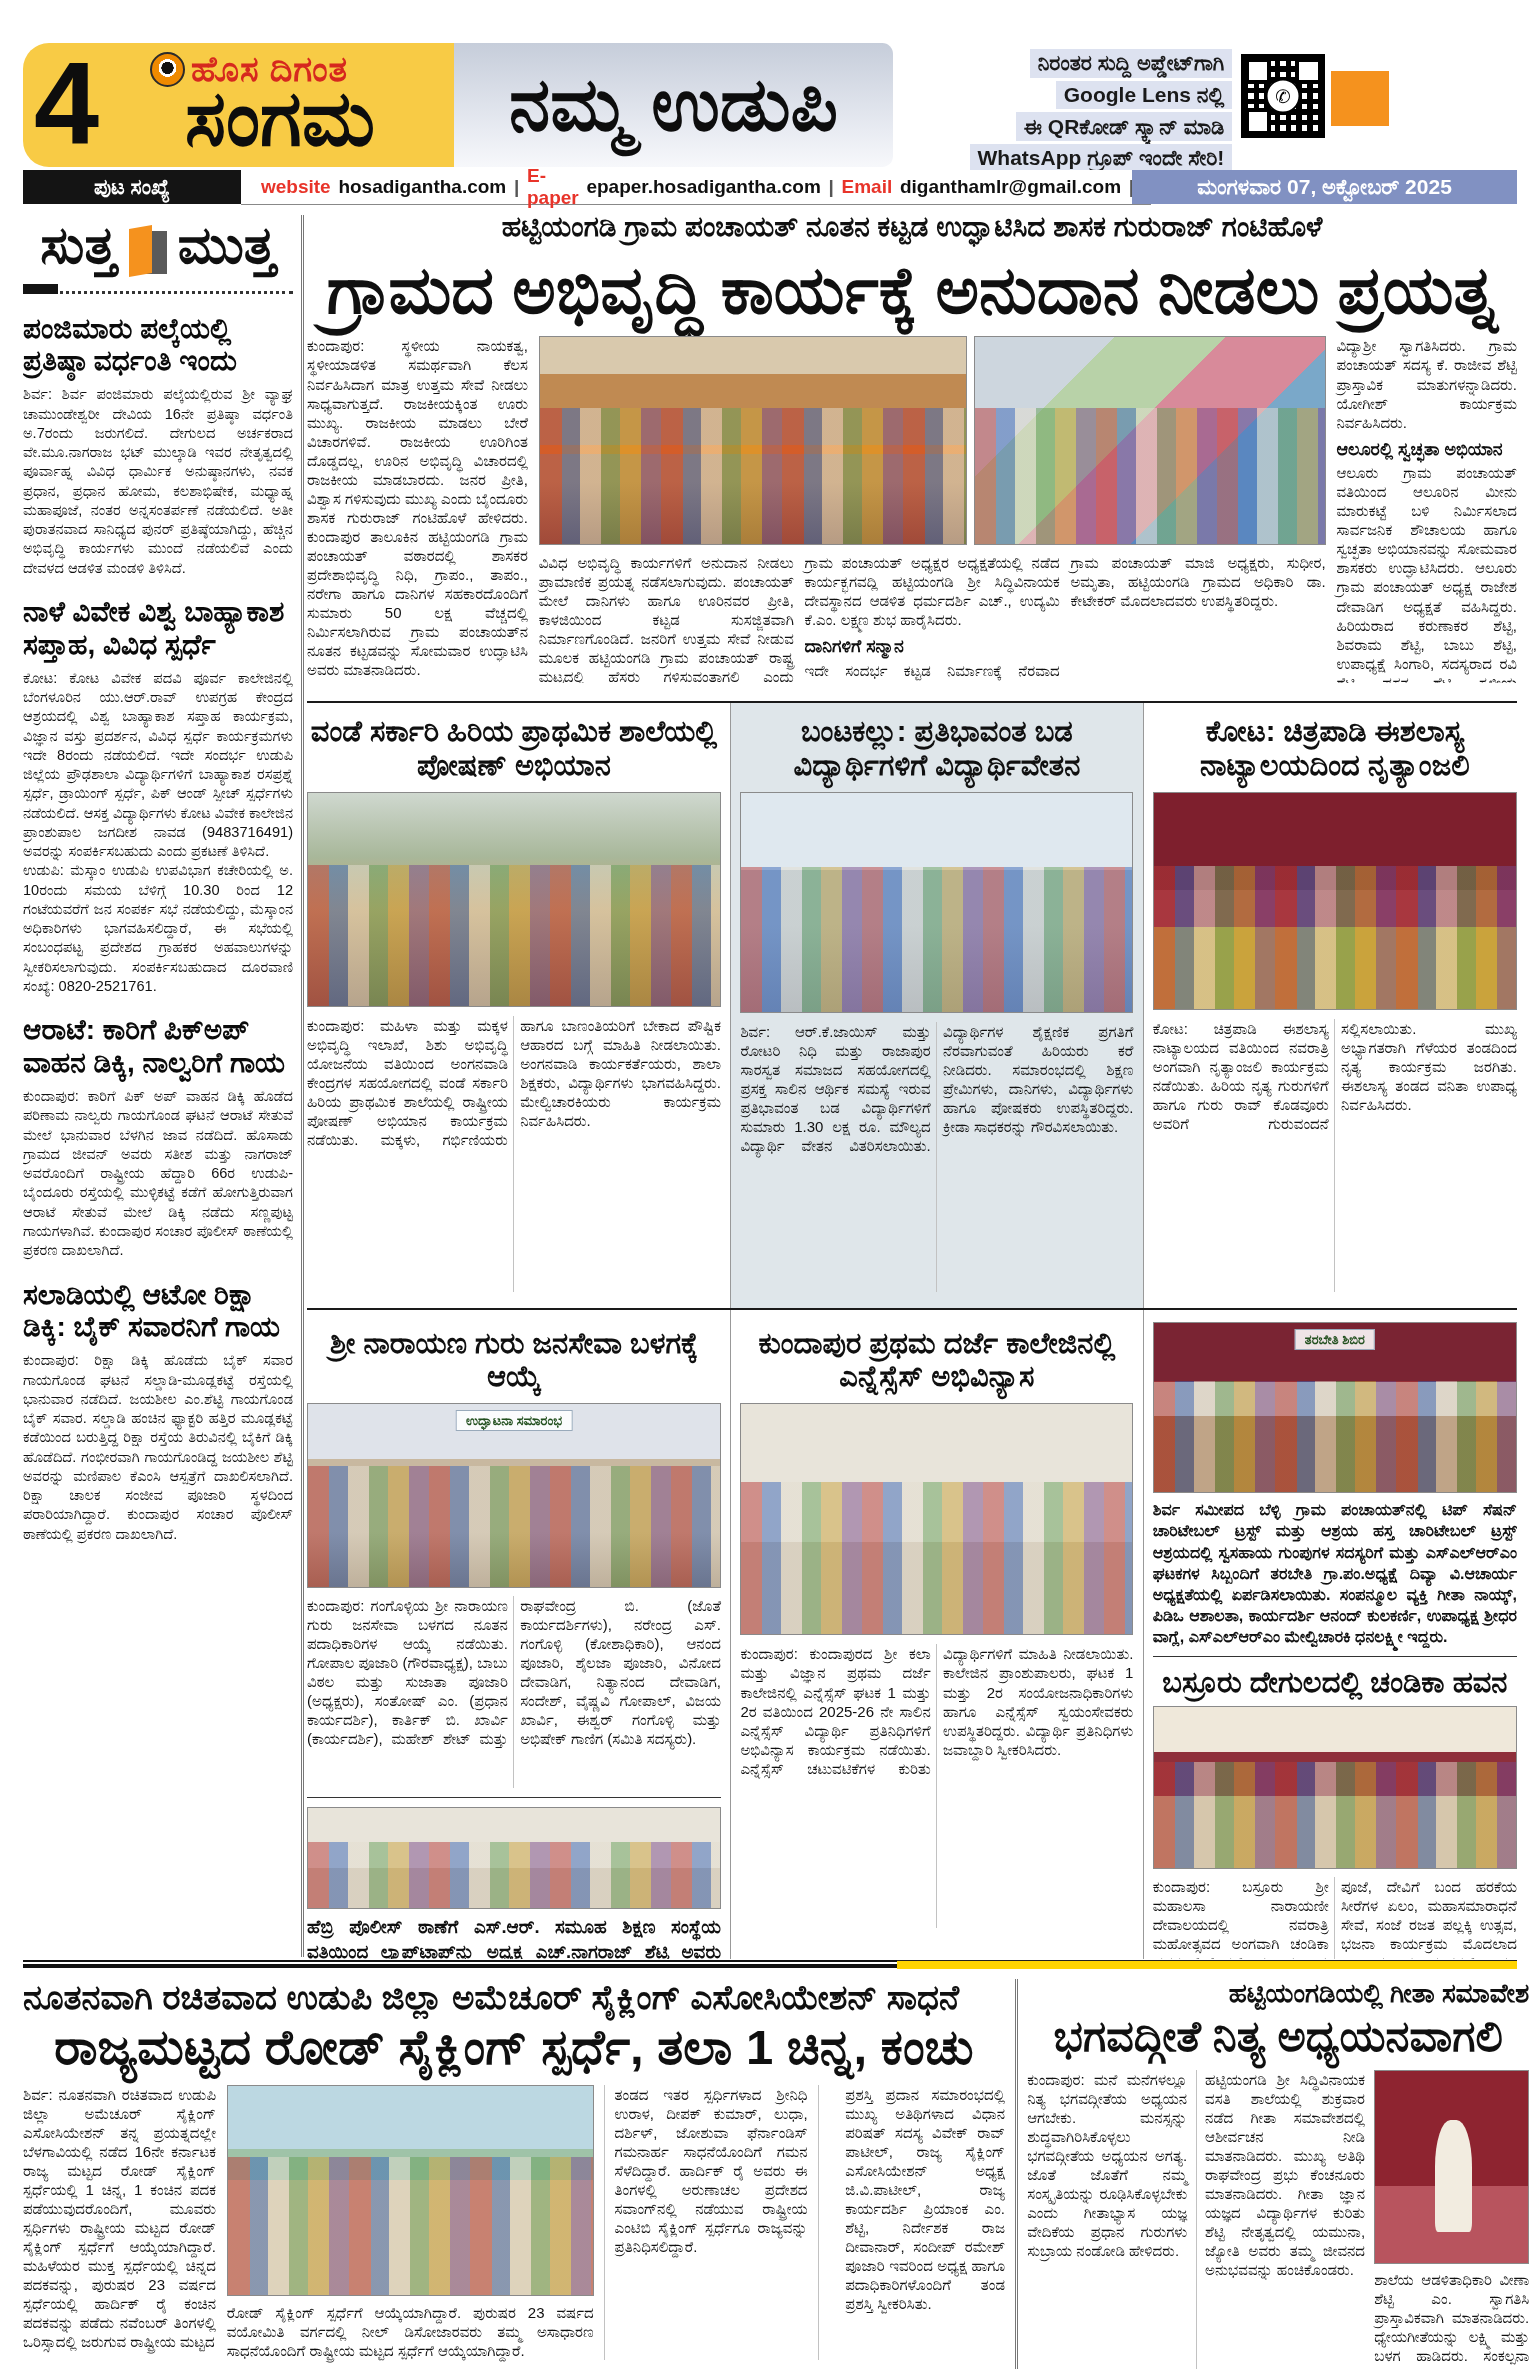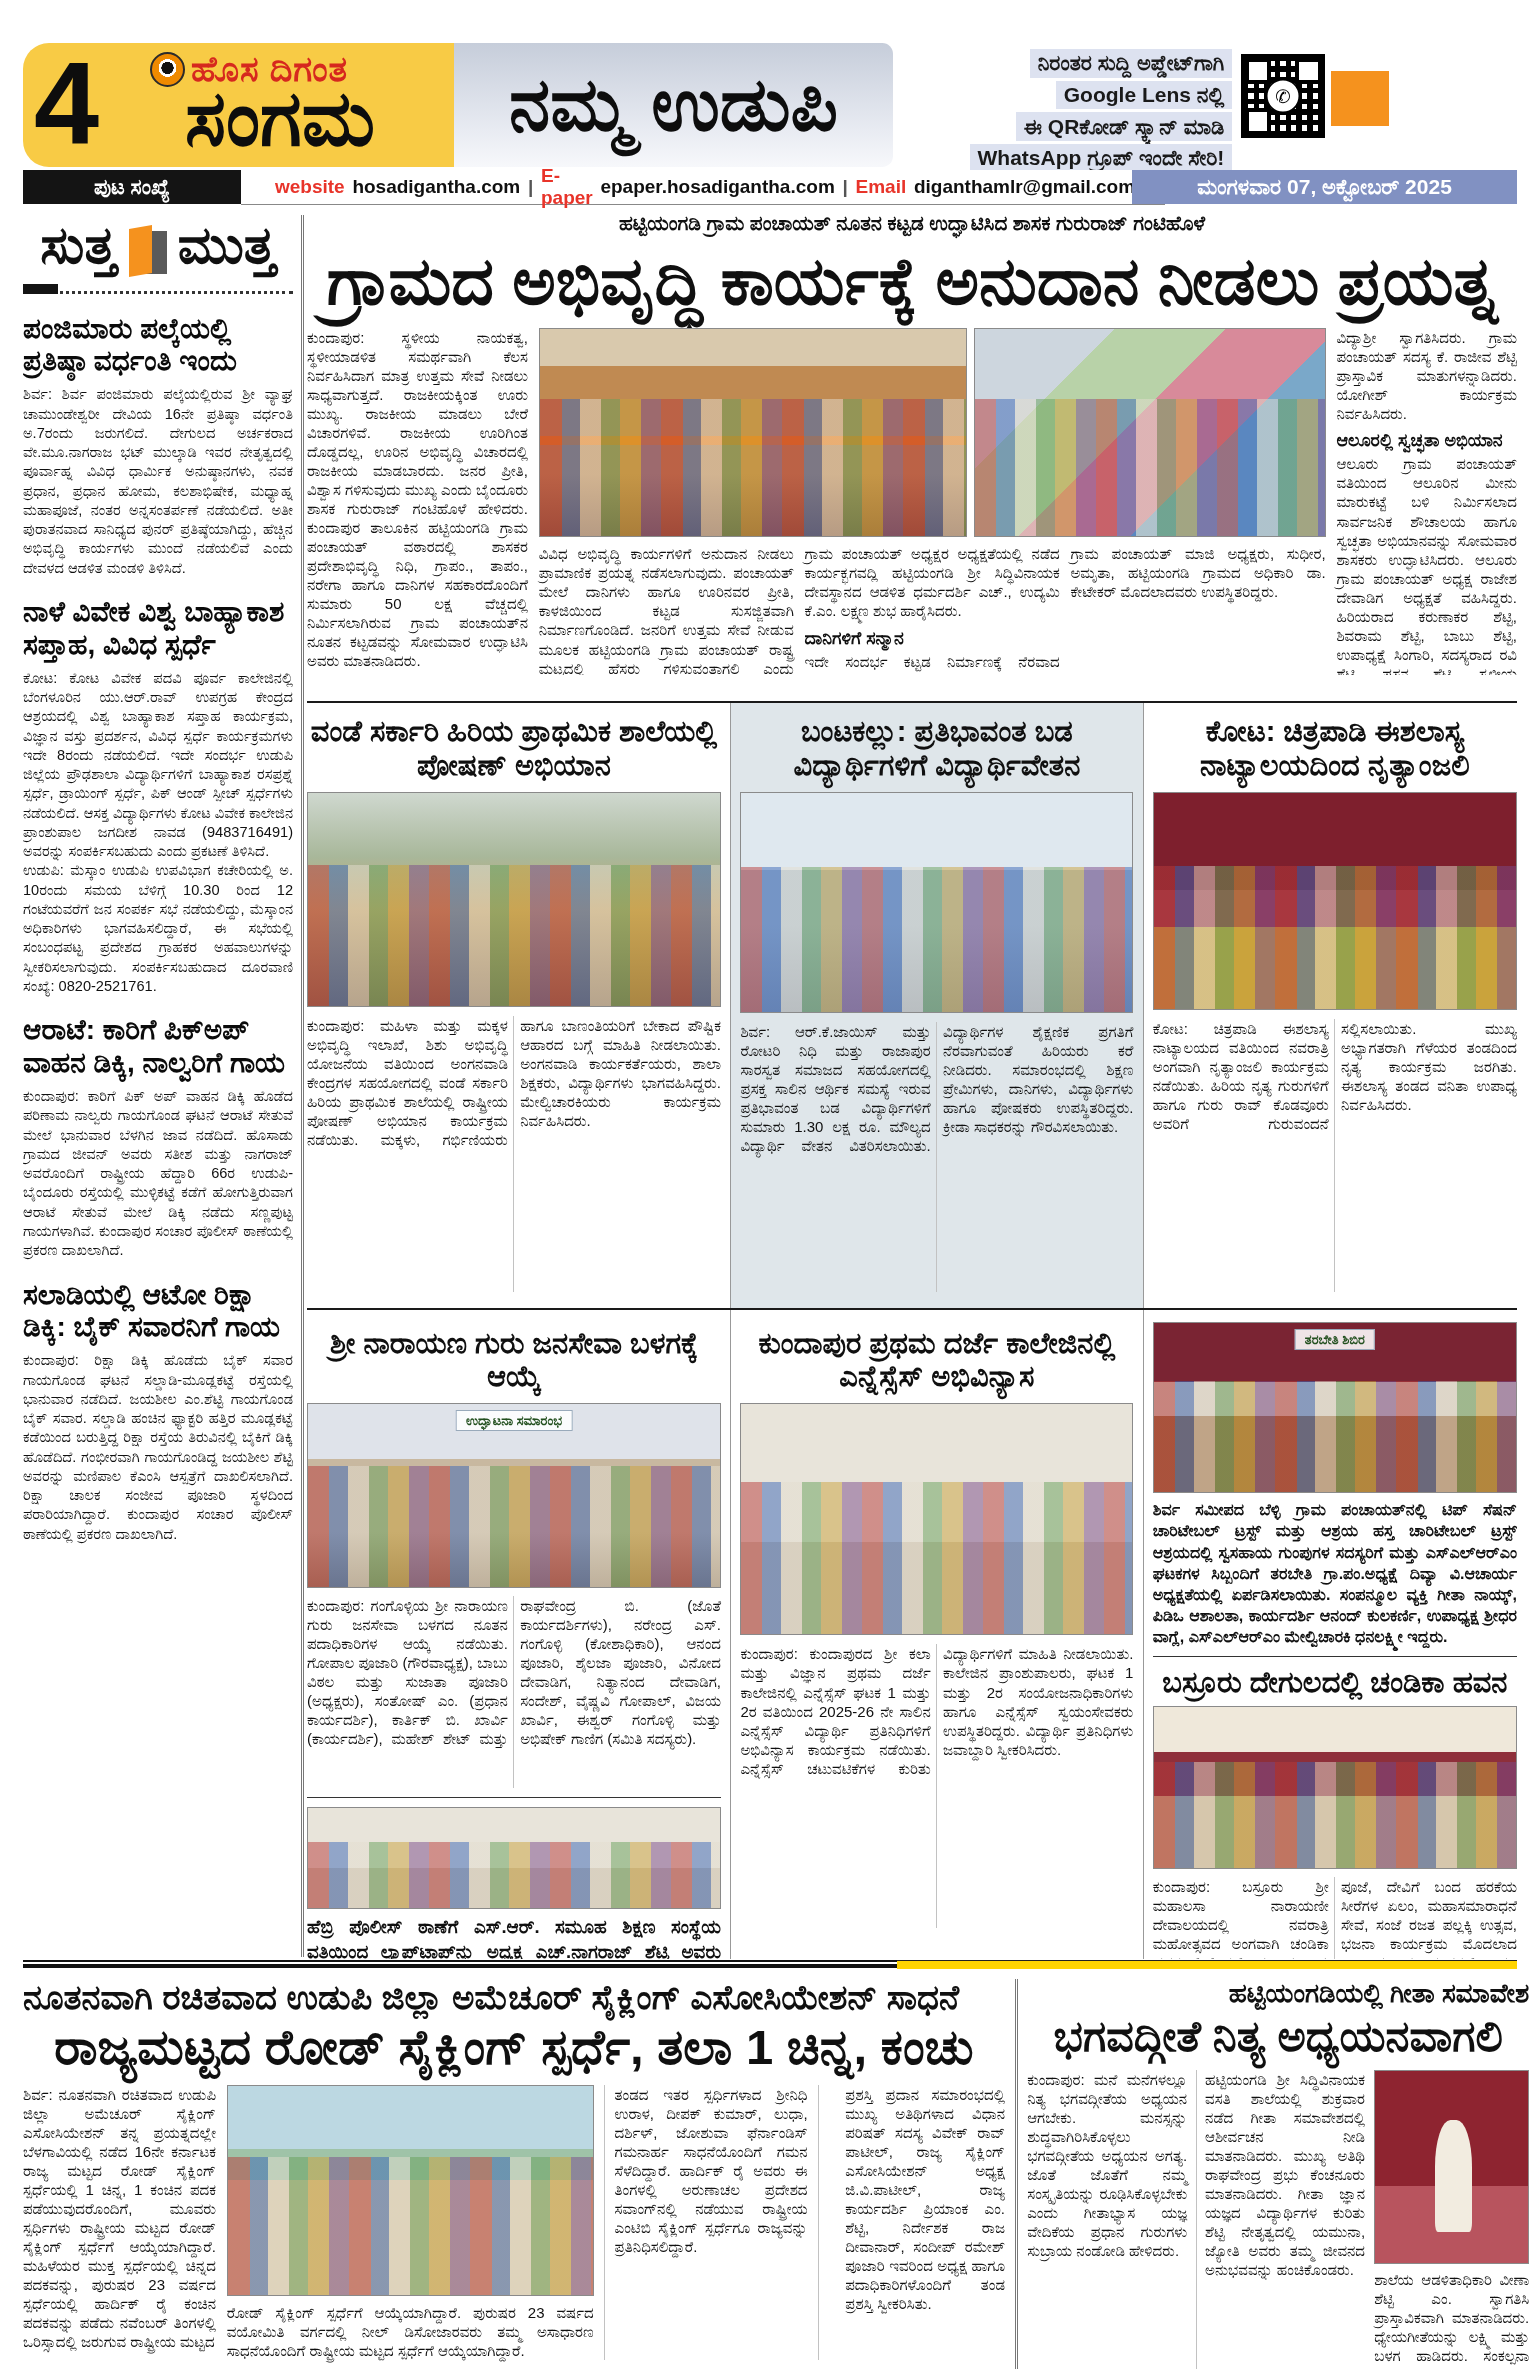--- a/index.html
+++ b/index.html
@@ -21,21 +21,21 @@
   .promo span{display:inline-block;background:#dde2f0;padding:2.3px 7.7px;font-size:21px;font-weight:700;color:#1a1a1a}
   .qr{left:1241px;top:54px;width:80px;height:80px;border:2.3px solid #000;background:
       repeating-linear-gradient(0deg,#000 0 5.4px,rgba(255,255,255,0) 5.4px 10.7px),
       repeating-linear-gradient(90deg,#000 0 5.4px,#fff 5.4px 10.7px)}
   .qr-corner{position:absolute;width:18.4px;height:18.4px;border:4.6px solid #000;background:#fff}
   .qr-center{position:absolute;left:50%;top:50%;transform:translate(-50%,-50%);width:31px;height:31px;border-radius:50%;background:#fff;border:2.3px solid #000;display:flex;align-items:center;justify-content:center;font-size:18.4px;color:#000}
   .orange-box{left:1331px;top:71px;width:58px;height:55px;background:#F5921E}
 
   
   .infobar-black{left:23px;top:170px;width:218px;height:34px;background:#141414;color:#fff;display:flex;align-items:center;justify-content:center;font-size:21px;font-weight:800}
-  .infobar-mid{left:241px;top:170px;width:890px;height:34px;background:#fff;border-bottom:1.5px solid #888;display:flex;align-items:center;gap:7.7px;padding-left:34px;font-size:19px;font-weight:700}
+  .infobar-mid{left:241px;top:170px;width:890px;height:34px;background:#fff;border-bottom:1.5px solid #888;display:flex;align-items:center;gap:7.7px;padding-left:20px;font-size:19px;font-weight:700}
   .infobar-mid .lbl{color:#E8342A}
   .infobar-mid .sep{color:#555}
   .infobar-date{left:1132px;top:170px;width:385px;height:34px;background:#8191C2;color:#fff;display:flex;align-items:center;justify-content:center;font-size:21px;font-weight:800}
 
   
   .sidebar{left:23px;top:215px;width:270px;height:1742px;overflow:hidden;border-right:3.1px double #777;padding-right:7.7px}
   .sb-sec{display:flex;align-items:flex-end;justify-content:center;gap:9.2px;font-size:52px;font-weight:900}
   .door-icon{position:relative;width:43px;height:49px;display:inline-block}
   .door-back{position:absolute;right:1.5px;top:3.8px;width:21.5px;height:43px;background:#5a5a5a}
   .door-panel{position:absolute;left:3.1px;top:0;width:23px;height:48px;background:#F5921E;transform:skewY(-10deg)}
@@ -63,21 +63,21 @@
   .ph-stage{background:linear-gradient(180deg,#7e1f2d 0 45%,#9a3444 45% 62%,#caa43c 62% 100%)}
   .ph-dais{background:linear-gradient(180deg,#dfe3ea 0 30%,#c8b8a0 30% 70%,#9a8468 100%)}
   .ph-indoor{background:linear-gradient(180deg,#e8e4da 0 60%,#cfc4b2 60% 100%)}
   .ph-meeting{background:linear-gradient(180deg,#7a2433 0 35%,#d8cfc2 35% 55%,#9c6b3f 55% 100%)}
   .ph-temple{background:linear-gradient(180deg,#efe8da 0 28%,#8e2f3a 28% 55%,#c9b089 55% 100%)}
   .ph-outdoor{background:linear-gradient(180deg,#bcd8e2 0 30%,#9fc3a8 30% 45%,#d9c9a8 45% 100%)}
   .ph-speaker{background:linear-gradient(180deg,#8e2430 0 60%,#b8545e 60% 100%)}
 
   
   .lead{left:307px;top:212px;width:1210px;height:485px;overflow:hidden}
-  .lead-kicker{text-align:center;font-size:20px;font-weight:800;line-height:1.1}
+  .lead-kicker{text-align:center;font-size:28px;font-weight:800;line-height:1.1}
   .lead-headline{text-align:center;font-size:66px;font-weight:900;line-height:1.02;margin-top:14px}
   .lead-cols{display:flex;gap:10.7px;margin-top:12.3px;height:347px;overflow:hidden}
   .lead-c1{width:221px}
   .lead-mid{width:787px}
   .lead-photos{display:flex;gap:7.7px;height:209px}
   .lead-under{display:flex;gap:10.7px;margin-top:7.7px}
   .lead-under>div{flex:1}
   .lead-c5{flex:1}
 
   

